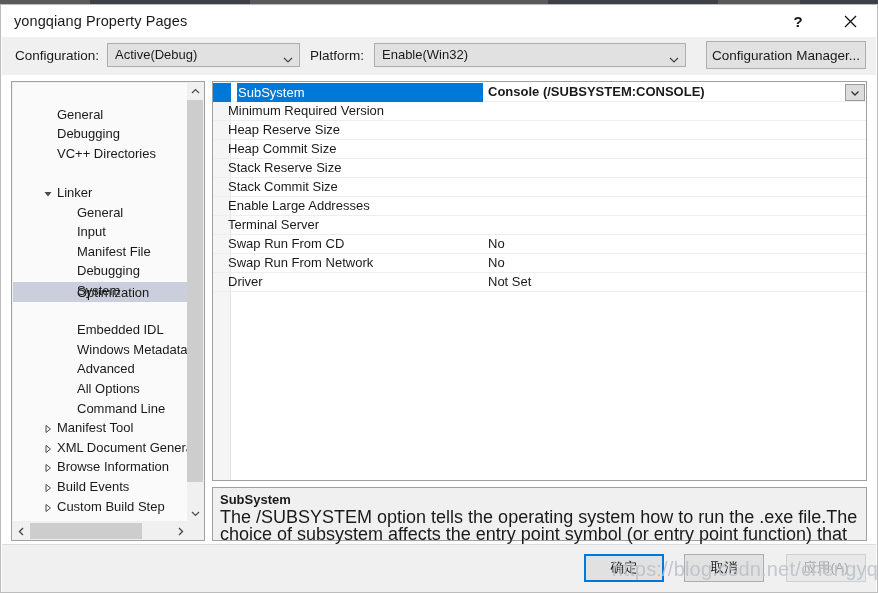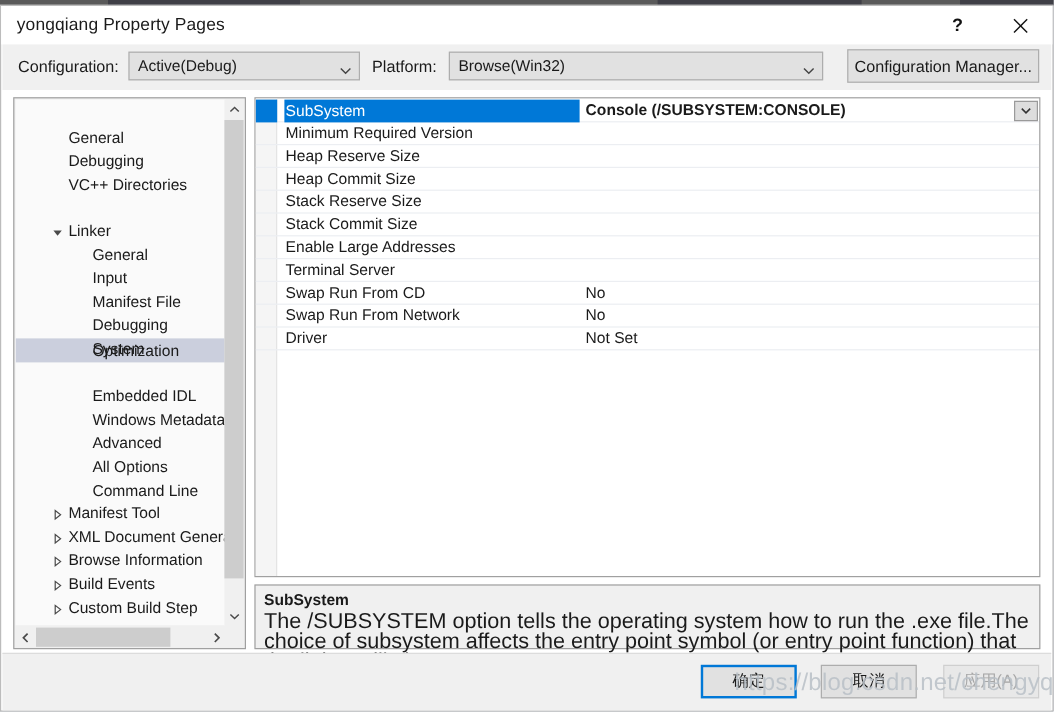--- a/index.html
+++ b/index.html
@@ -160,21 +160,21 @@
     position: absolute; left: 0; top: 0; width: 18px; height: 398px;
     background: #f5f5f5; border-right: 1px solid #e4e4e4;
     box-sizing: border-box;
   }
   .prow {
     position: absolute; left: 0; width: 653px; height: 19px;
     border-bottom: 1px solid #eceef2;
     box-sizing: border-box;
   }
   .prow .pname {
-    position: absolute; left: 25px; top: 1px;
+    position: absolute; left: 15px; top: 1px;
     font-size: 13px; color: #1a1a1a; white-space: nowrap;
   }
   .prow .pval {
     position: absolute; left: 275px; top: 1px;
     font-size: 13px; color: #1a1a1a; white-space: nowrap;
   }
   .prow.selected .pname {
     background: #0078d7; color: #ffffff;
     left: 24px; top: 0; height: 19px; width: 246px;
     padding-left: 1px; box-sizing: border-box;
@@ -269,21 +269,21 @@
         <span class="carrow">
           <svg width="10" height="10" viewBox="0 0 10 10">
             <polyline points="1,3 5,7 9,3" fill="none" stroke="#444" stroke-width="1.2"></polyline>
           </svg>
         </span>
       </div>
 
       <div class="lbl" style="left:308px;">Platform:</div>
 
       <div class="combo" style="left:372px;width:312px;">
-        <span class="ctext">Browse(Win32)</span>
+        <span class="ctext">Enable(Win32)</span>
         <span class="carrow">
           <svg width="10" height="10" viewBox="0 0 10 10">
             <polyline points="1,3 5,7 9,3" fill="none" stroke="#444" stroke-width="1.2"></polyline>
           </svg>
         </span>
       </div>
 
       <div class="btn cfgmgr">
         <span>Configuration Manager...</span>
       </div>

